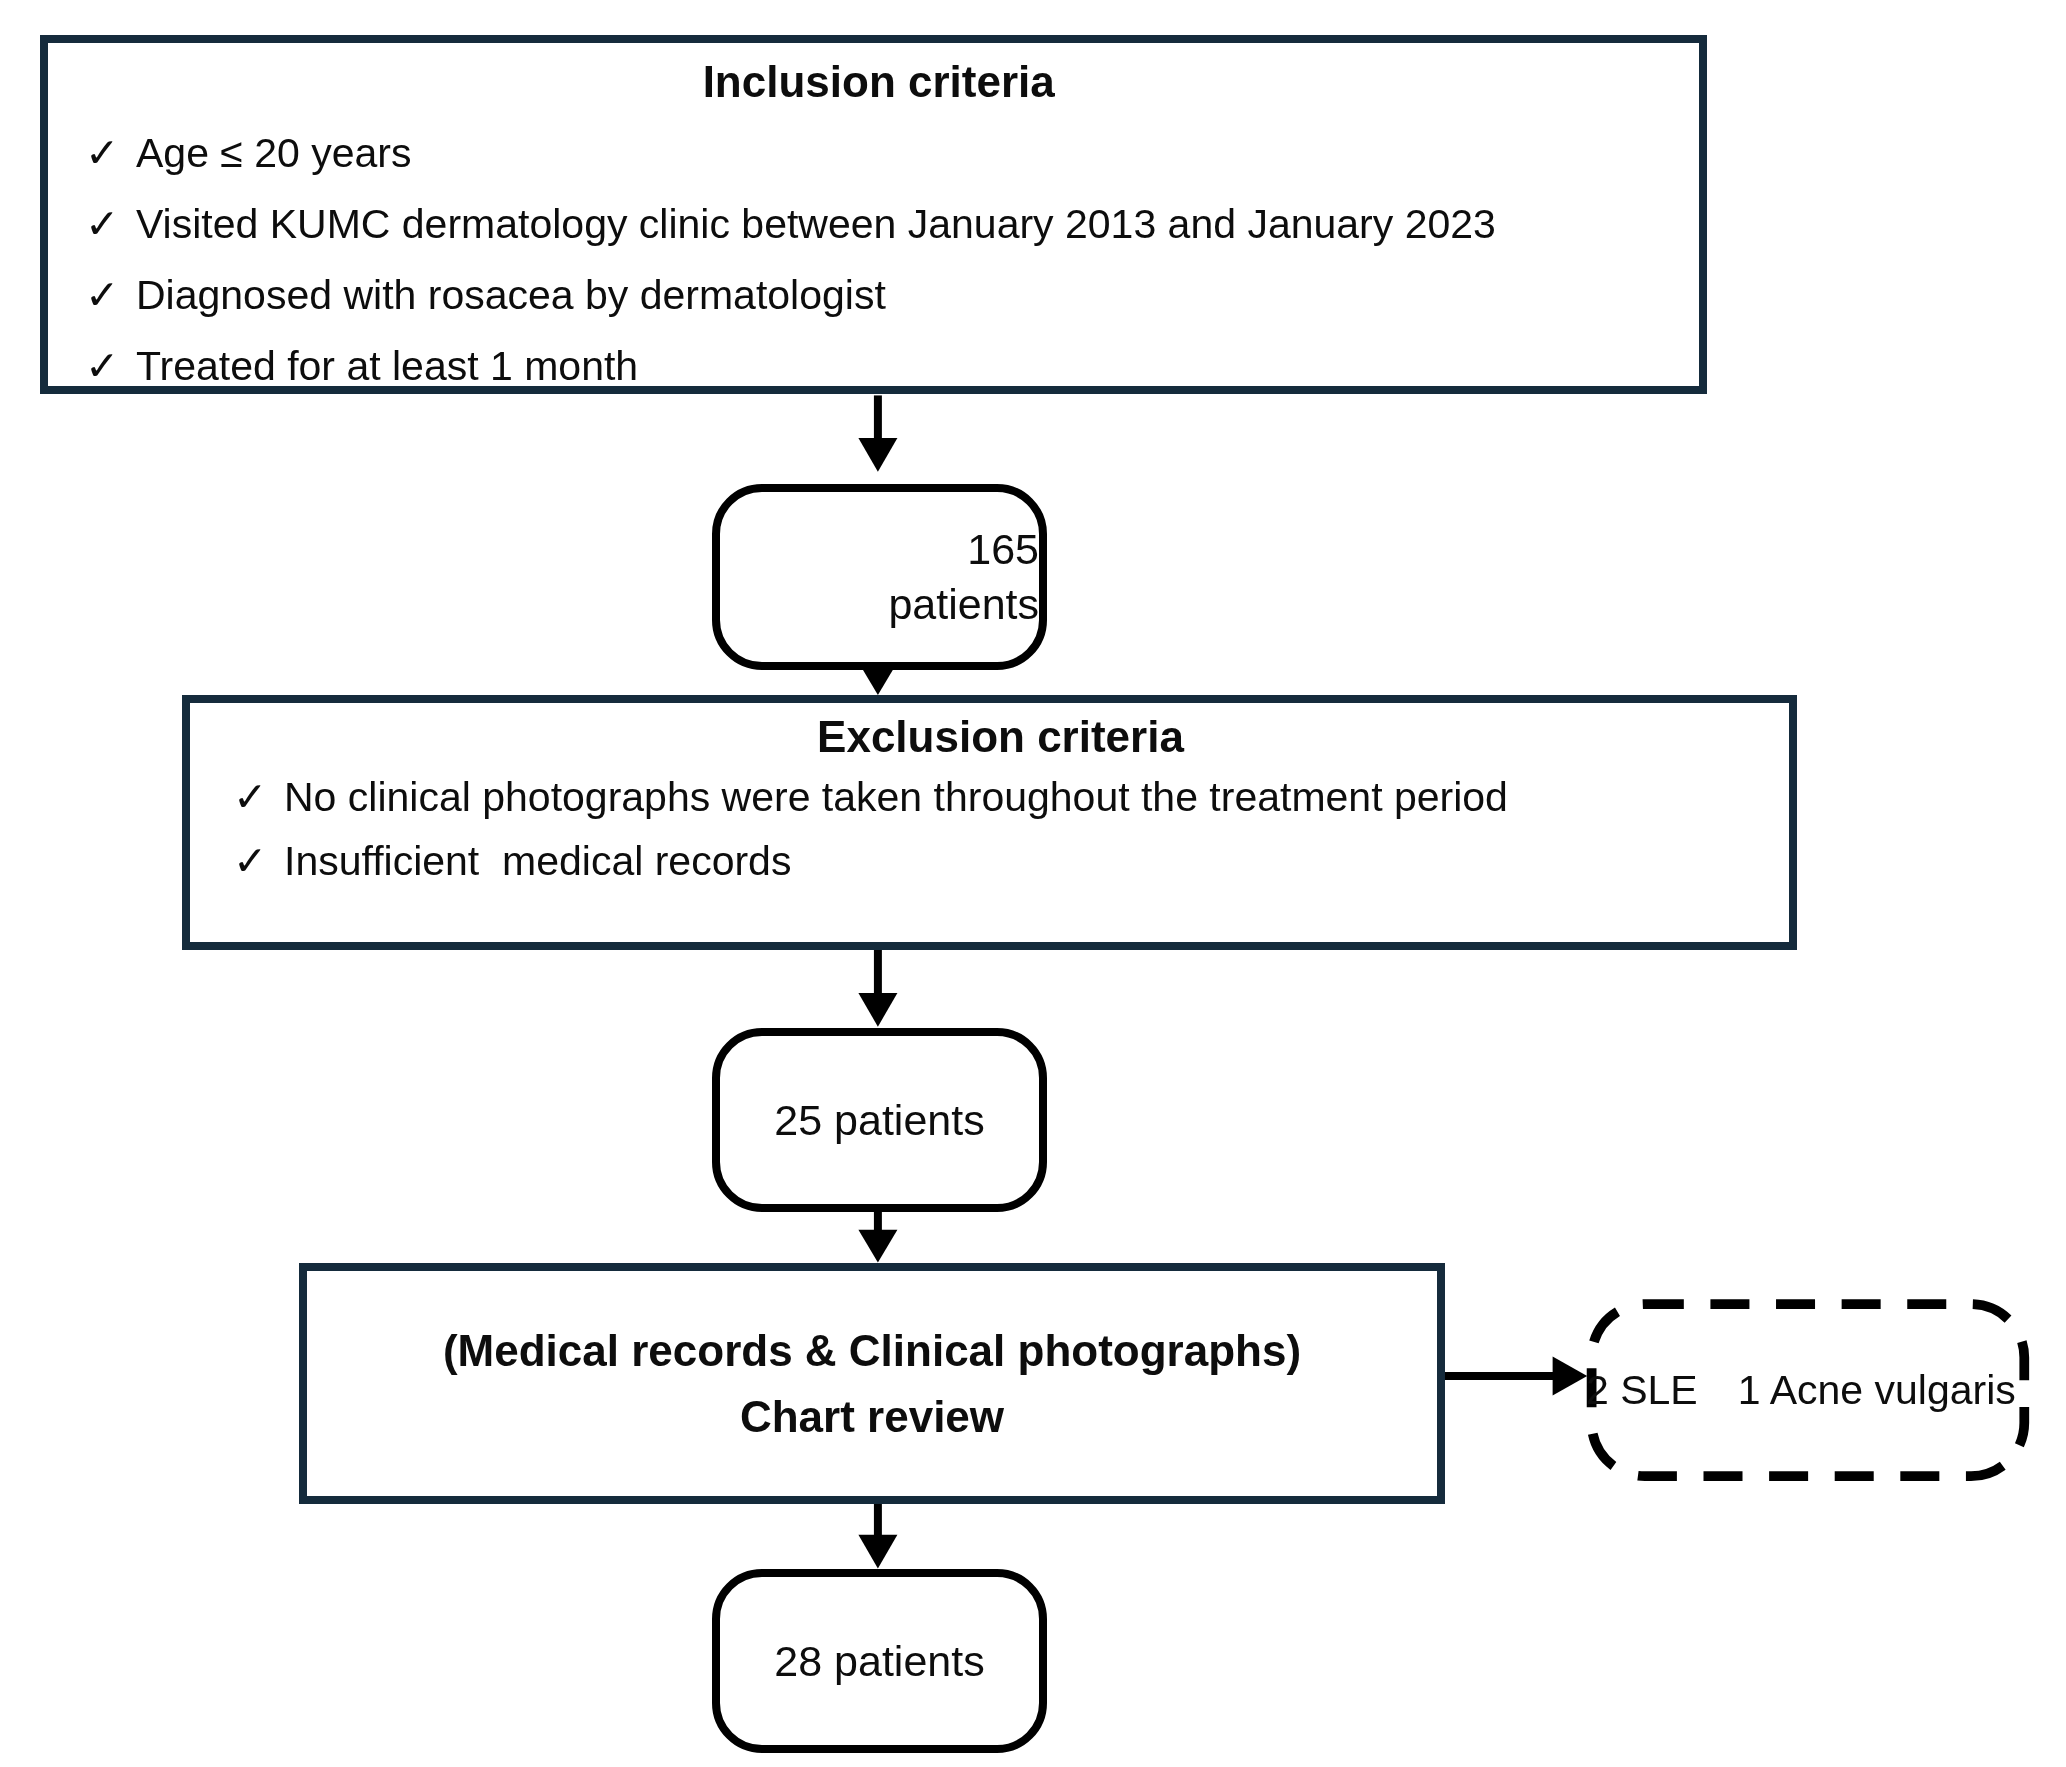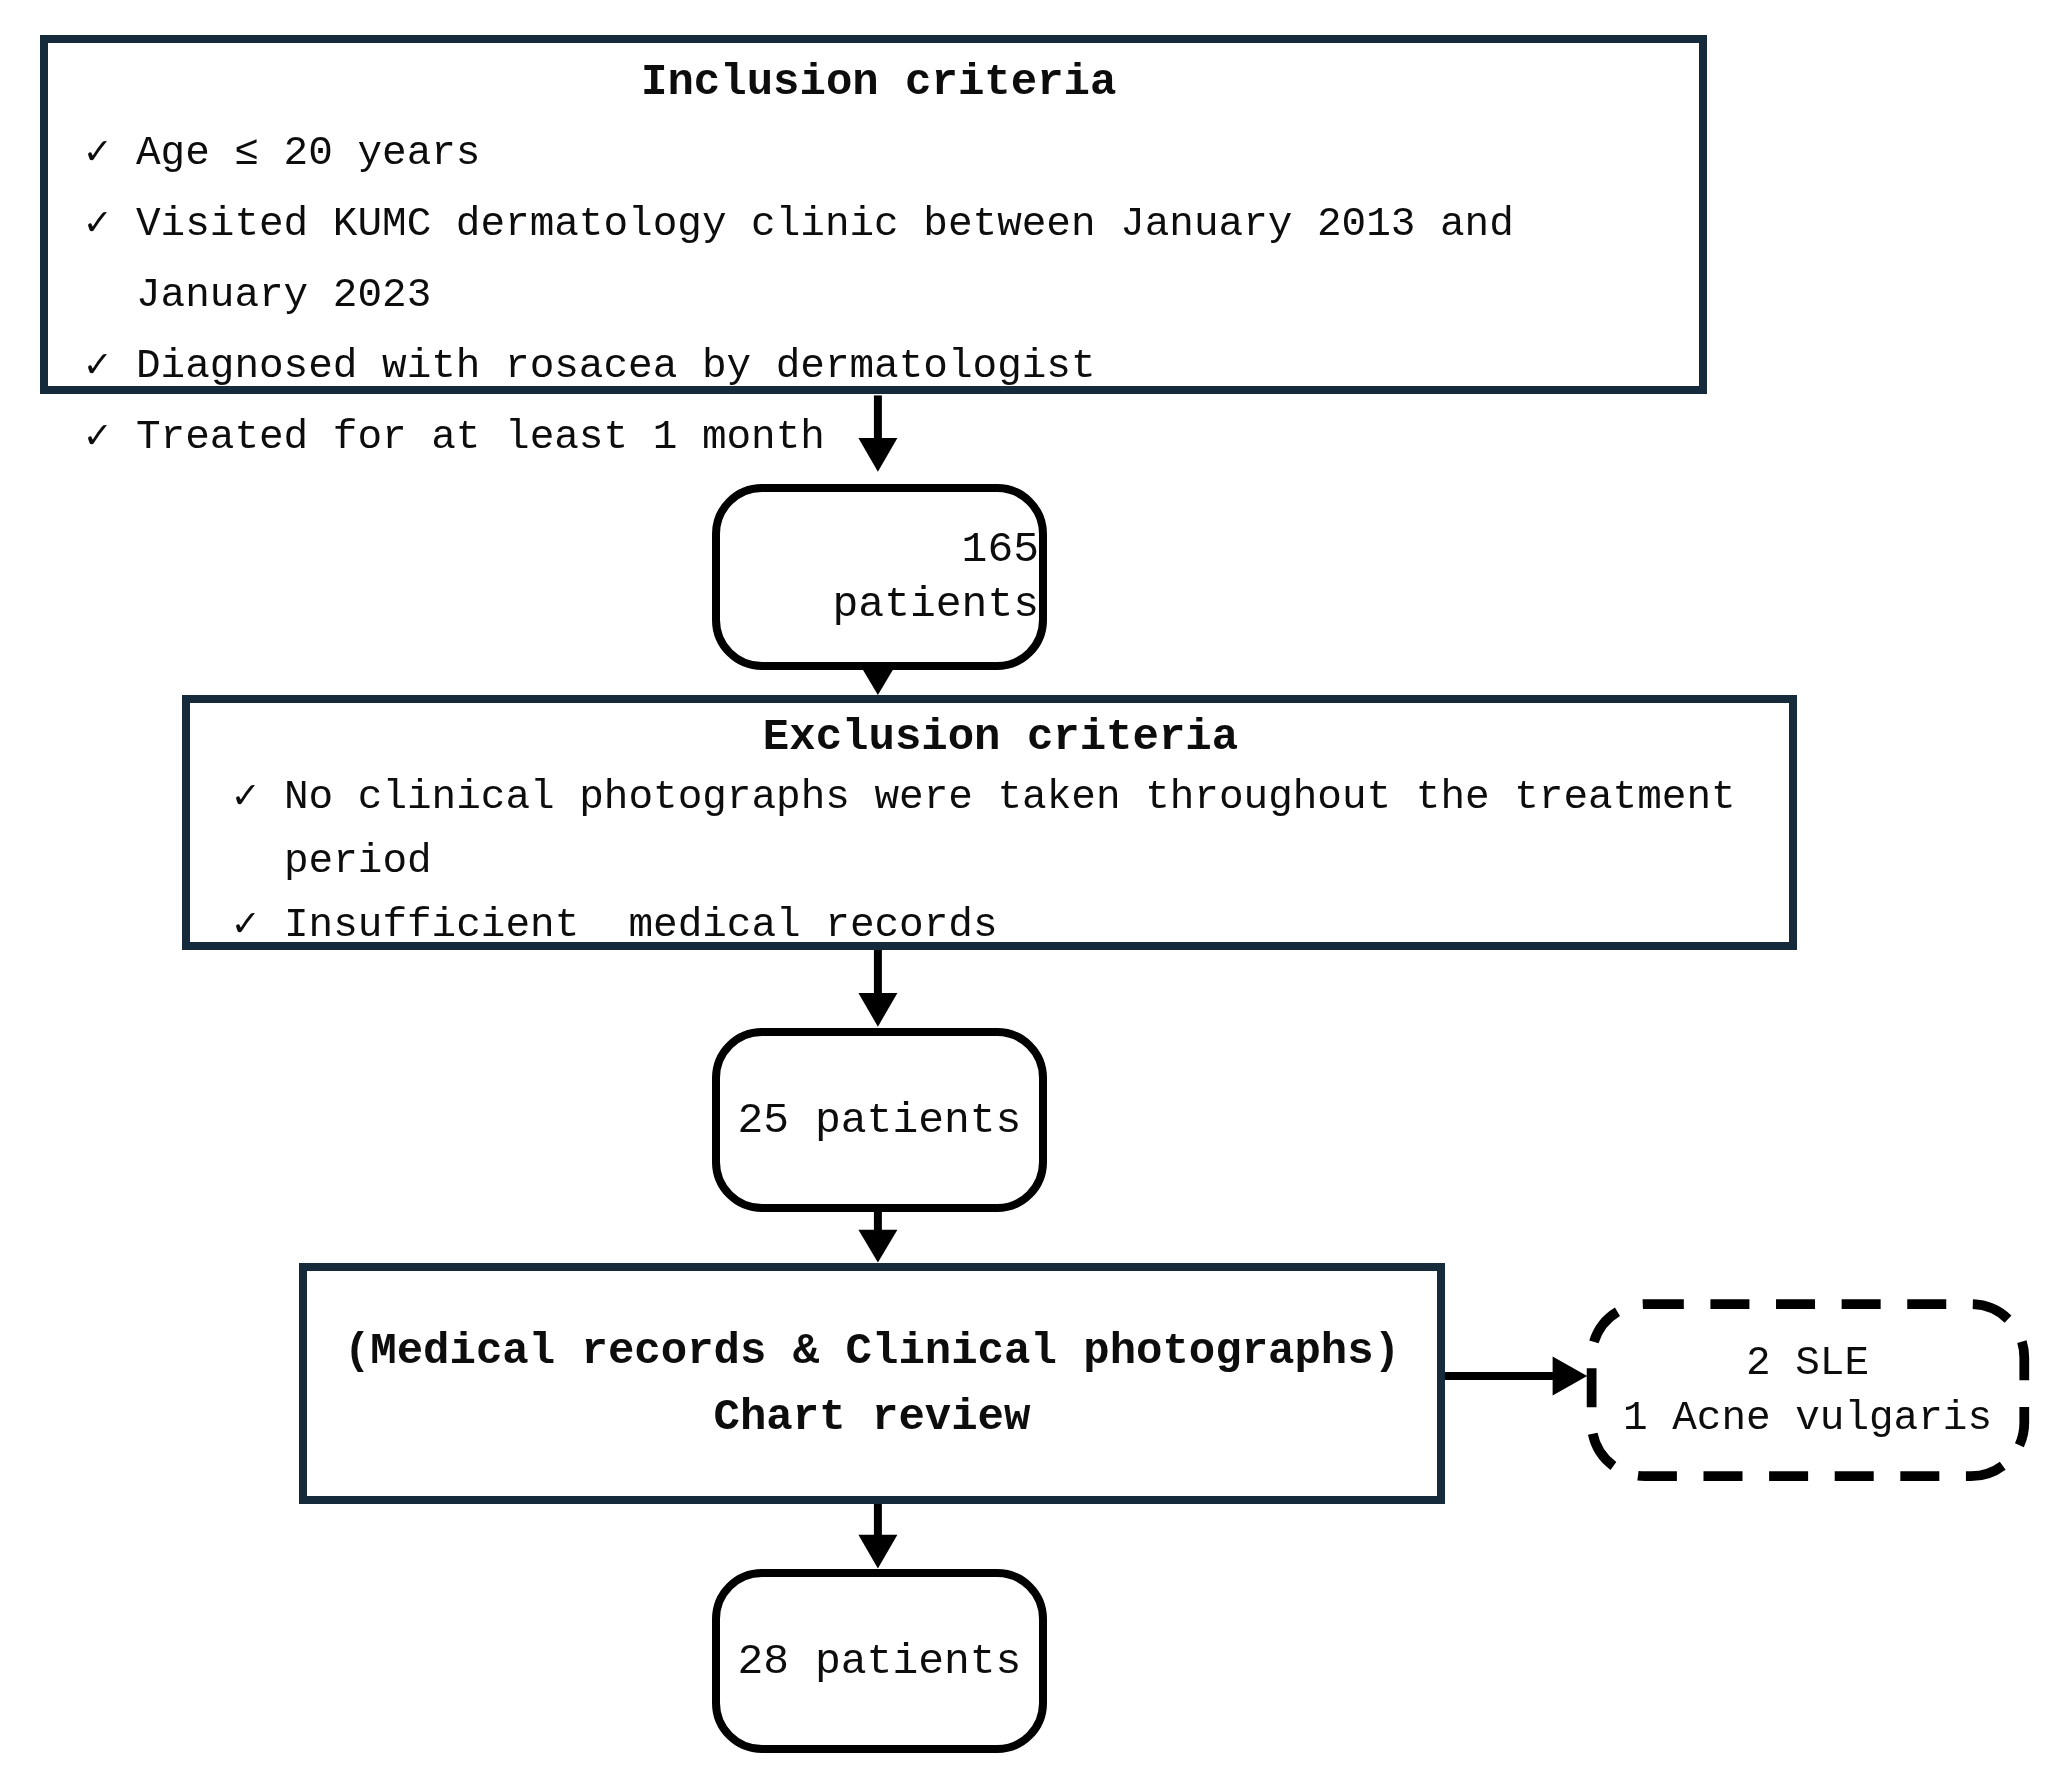--- a/index.html
+++ b/index.html
@@ -5,21 +5,21 @@
   :root{
     --navy:#152b3c;
     --ink:#000000;
   }
   html,body{margin:0;padding:0;background:#ffffff;}
   .canvas{
     position:relative;
     width:2067px;
     height:1767px;
     background:#ffffff;
-    font-family:Liberation Mono, monospace;
+    font-family:Liberation Sans, sans-serif;
     color:#0d0d0d;
     overflow:hidden;
   }
   svg.layer{
     position:absolute;
     left:0;top:0;width:2067px;height:1767px;
     pointer-events:none;
   }
   
   .bigbox{
@@ -91,27 +91,27 @@
     text-align:center;
     font-weight:bold;
     font-size:44px;
     line-height:66px;
   }
   
   #excluded-box{
     position:absolute;
     left:1586px;top:1299px;width:443px;height:183px;
     display:flex;
-    flex-direction:column;
+    flex-direction:row;
     align-items:center;
-    justify-content:center;
     text-align:center;
     font-size:41px;
     line-height:55px;
     background:transparent;
+    gap:40px;
   }
 </style>
 </head>
 <body>
 
 <div class="canvas">
 
   <svg class="layer" viewBox="0 0 2331 1993" xmlns="http://www.w3.org/2000/svg">
     <g>
       <line x1="990" y1="446" x2="990" y2="498" stroke="#000" stroke-width="9"></line>

